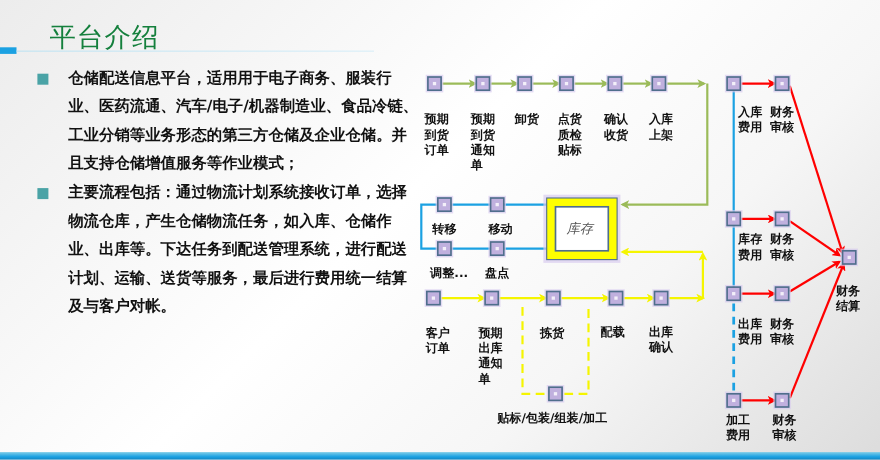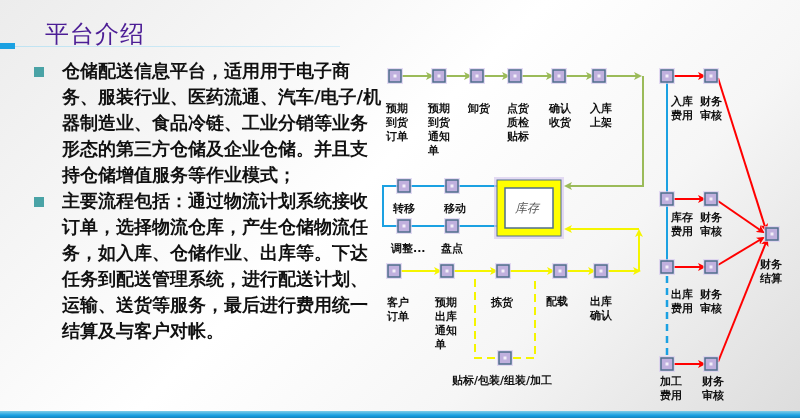--- a/index.html
+++ b/index.html
@@ -1,25 +1,25 @@
 <!DOCTYPE html>
 <html><head>
 <meta charset="utf-8">
 <style>
   html,body{margin:0;padding:0;}
   body{width:800px;height:418px;overflow:hidden;position:relative;
     background:linear-gradient(135deg,#ececec 0%,#ffffff 45%,#f6f6f6 70%,#dcdcdc 100%);
     font-family:"DejaVu Sans","Liberation Sans",sans-serif;}
-  .title{position:absolute;left:45px;top:18px;font-size:24px;color:#4c1d95;
+  .title{position:absolute;left:45px;top:18px;font-size:24px;color:#15803d;
     font-family:"DejaVu Sans",sans-serif;letter-spacing:1px;}
   .title-accent{position:absolute;left:0;top:43px;width:15px;height:6px;background:#1ba1e2;}
   .title-line{position:absolute;left:15px;top:46px;width:325px;height:1px;
     background:linear-gradient(90deg,#bfe3f2,#d8eef8);}
   .bullets{position:absolute;left:28px;top:58px;width:355px;}
-  .bullet{position:relative;padding-left:34px;font-size:18px;font-weight:bold;line-height:26px;color:#111;
+  .bullet{position:relative;padding-left:34px;font-size:14px;font-weight:bold;line-height:26px;color:#111;
     font-family:"DejaVu Sans",sans-serif;}
   .bullet+.bullet{}
   .bullet-mark{position:absolute;left:6px;top:9px;width:10px;height:10px;background:#4aa3a6;}
   .bottom-bar{position:absolute;left:0;top:411px;width:800px;height:7px;
     background:linear-gradient(180deg,#7fcde8 0%,#1ba1e2 60%,#1284c0 100%);}
   svg{position:absolute;left:0;top:0;}
   .lbl{font-family:"DejaVu Sans",sans-serif;font-weight:bold;font-size:11px;fill:#111;}
   .kc{font-family:"DejaVu Serif",serif;font-style:italic;font-size:12px;fill:#555;}
 </style>
 </head>

